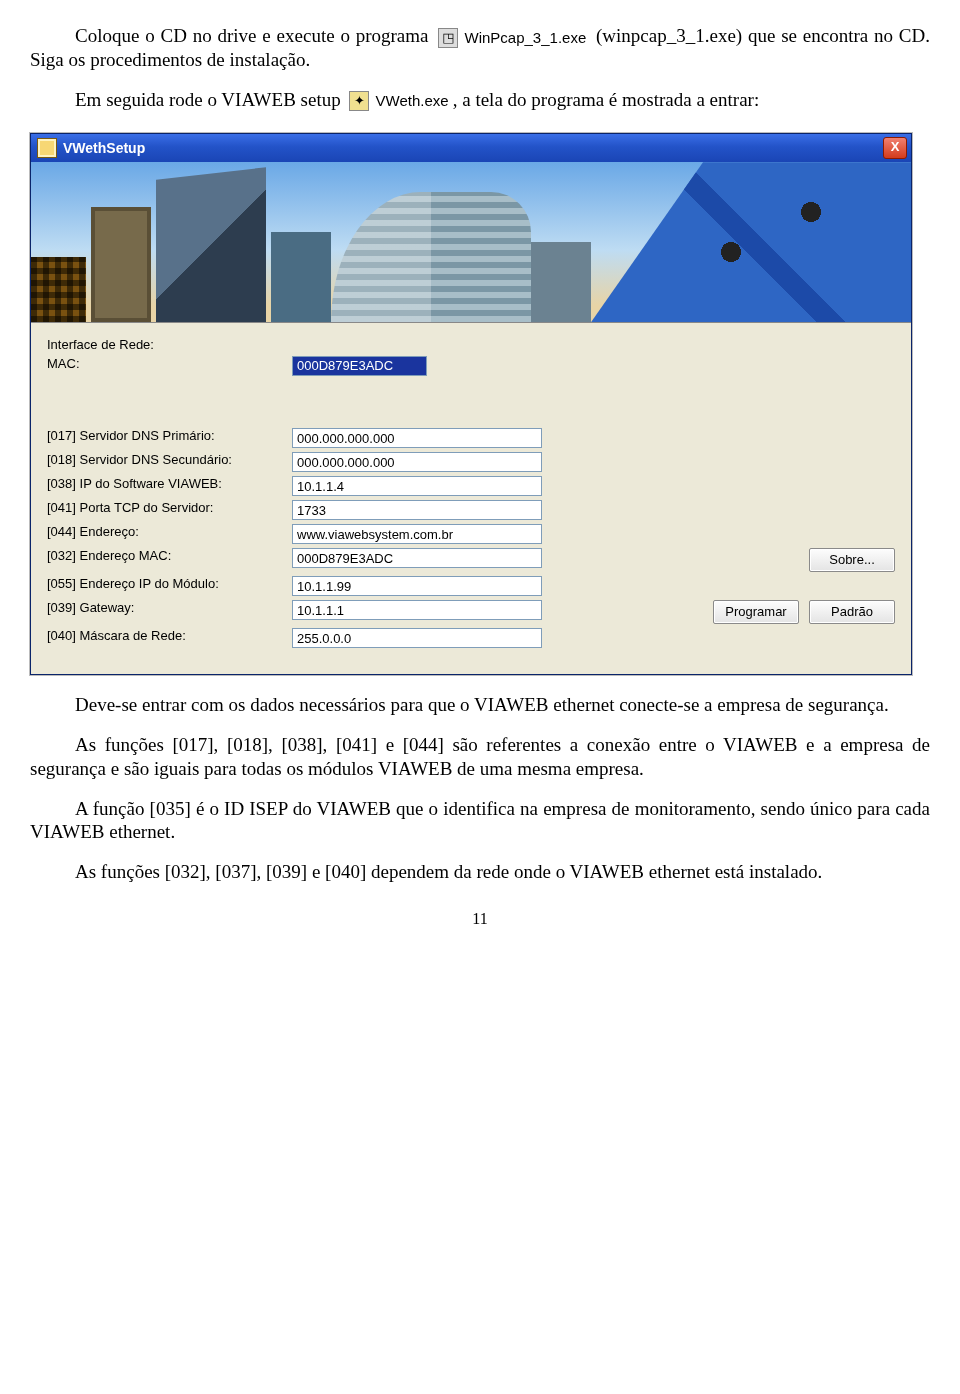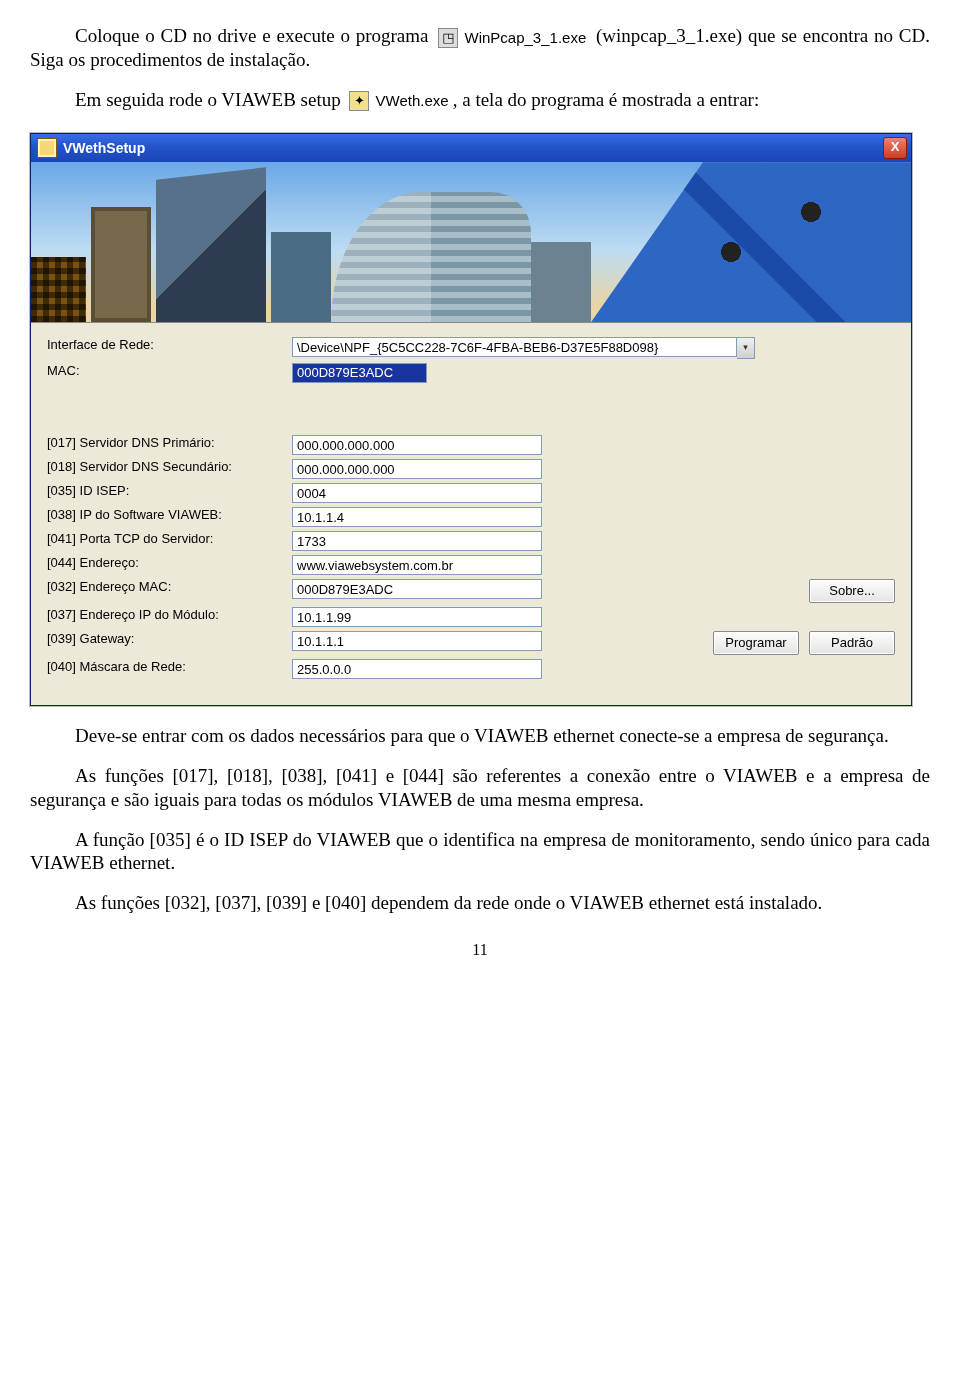--- a/index.html
+++ b/index.html
@@ -244,49 +244,39 @@
       <div class="bld bld4"></div>
       <div class="bld bld5"></div>
       <div class="bld bld6"></div>
       <div class="circuit"></div>
     </div>
 
     <div class="form-area">
 
       <div class="row">
         <div class="lbl">Interface de Rede:</div>
-        <div class="combo-wrap">
-          <input class="txt" style="width: 445px;" value="\Device\NPF_{5C5CC228-7C6F-4FBA-BEB6-D37E5F88D098}">
-          <div class="combo-btn">
-            <span>▾</span>
-          </div>
-        </div>
       </div>
 
       <div class="row">
         <div class="lbl">MAC:</div>
         <div class="mac-box">000D879E3ADC</div>
       </div>
 
       <div class="group-gap"></div>
 
       <div class="row">
         <div class="lbl">[017] Servidor DNS Primário:</div>
         <input class="txt" style="width: 250px;" value="000.000.000.000">
       </div>
 
       <div class="row">
         <div class="lbl">[018] Servidor DNS Secundário:</div>
         <input class="txt" style="width: 250px;" value="000.000.000.000">
       </div>
 
-      <div class="row">
-        <div class="lbl">[035] ID ISEP:</div>
-        <input class="txt" style="width: 250px;" value="0004">
-      </div>
 
       <div class="row">
         <div class="lbl">[038] IP do Software VIAWEB:</div>
         <input class="txt" style="width: 250px;" value="10.1.1.4">
       </div>
 
       <div class="row">
         <div class="lbl">[041] Porta TCP do Servidor:</div>
         <input class="txt" style="width: 250px;" value="1733">
       </div>
@@ -299,21 +289,21 @@
       <div class="row">
         <div class="lbl">[032] Endereço MAC:</div>
         <input class="txt" style="width: 250px;" value="000D879E3ADC">
         <div class="flex-spacer"></div>
         <div class="btn-col">
           <div class="btn">Sobre...</div>
         </div>
       </div>
 
       <div class="row">
-        <div class="lbl">[037] Endereço IP do Módulo:</div>
+        <div class="lbl">[055] Endereço IP do Módulo:</div>
         <input class="txt" style="width: 250px;" value="10.1.1.99">
       </div>
 
       <div class="row">
         <div class="lbl">[039] Gateway:</div>
         <input class="txt" style="width: 250px;" value="10.1.1.1">
         <div class="flex-spacer"></div>
         <div class="btn-col">
           <div class="btn">Programar</div>
           <div class="btn">Padrão</div>

